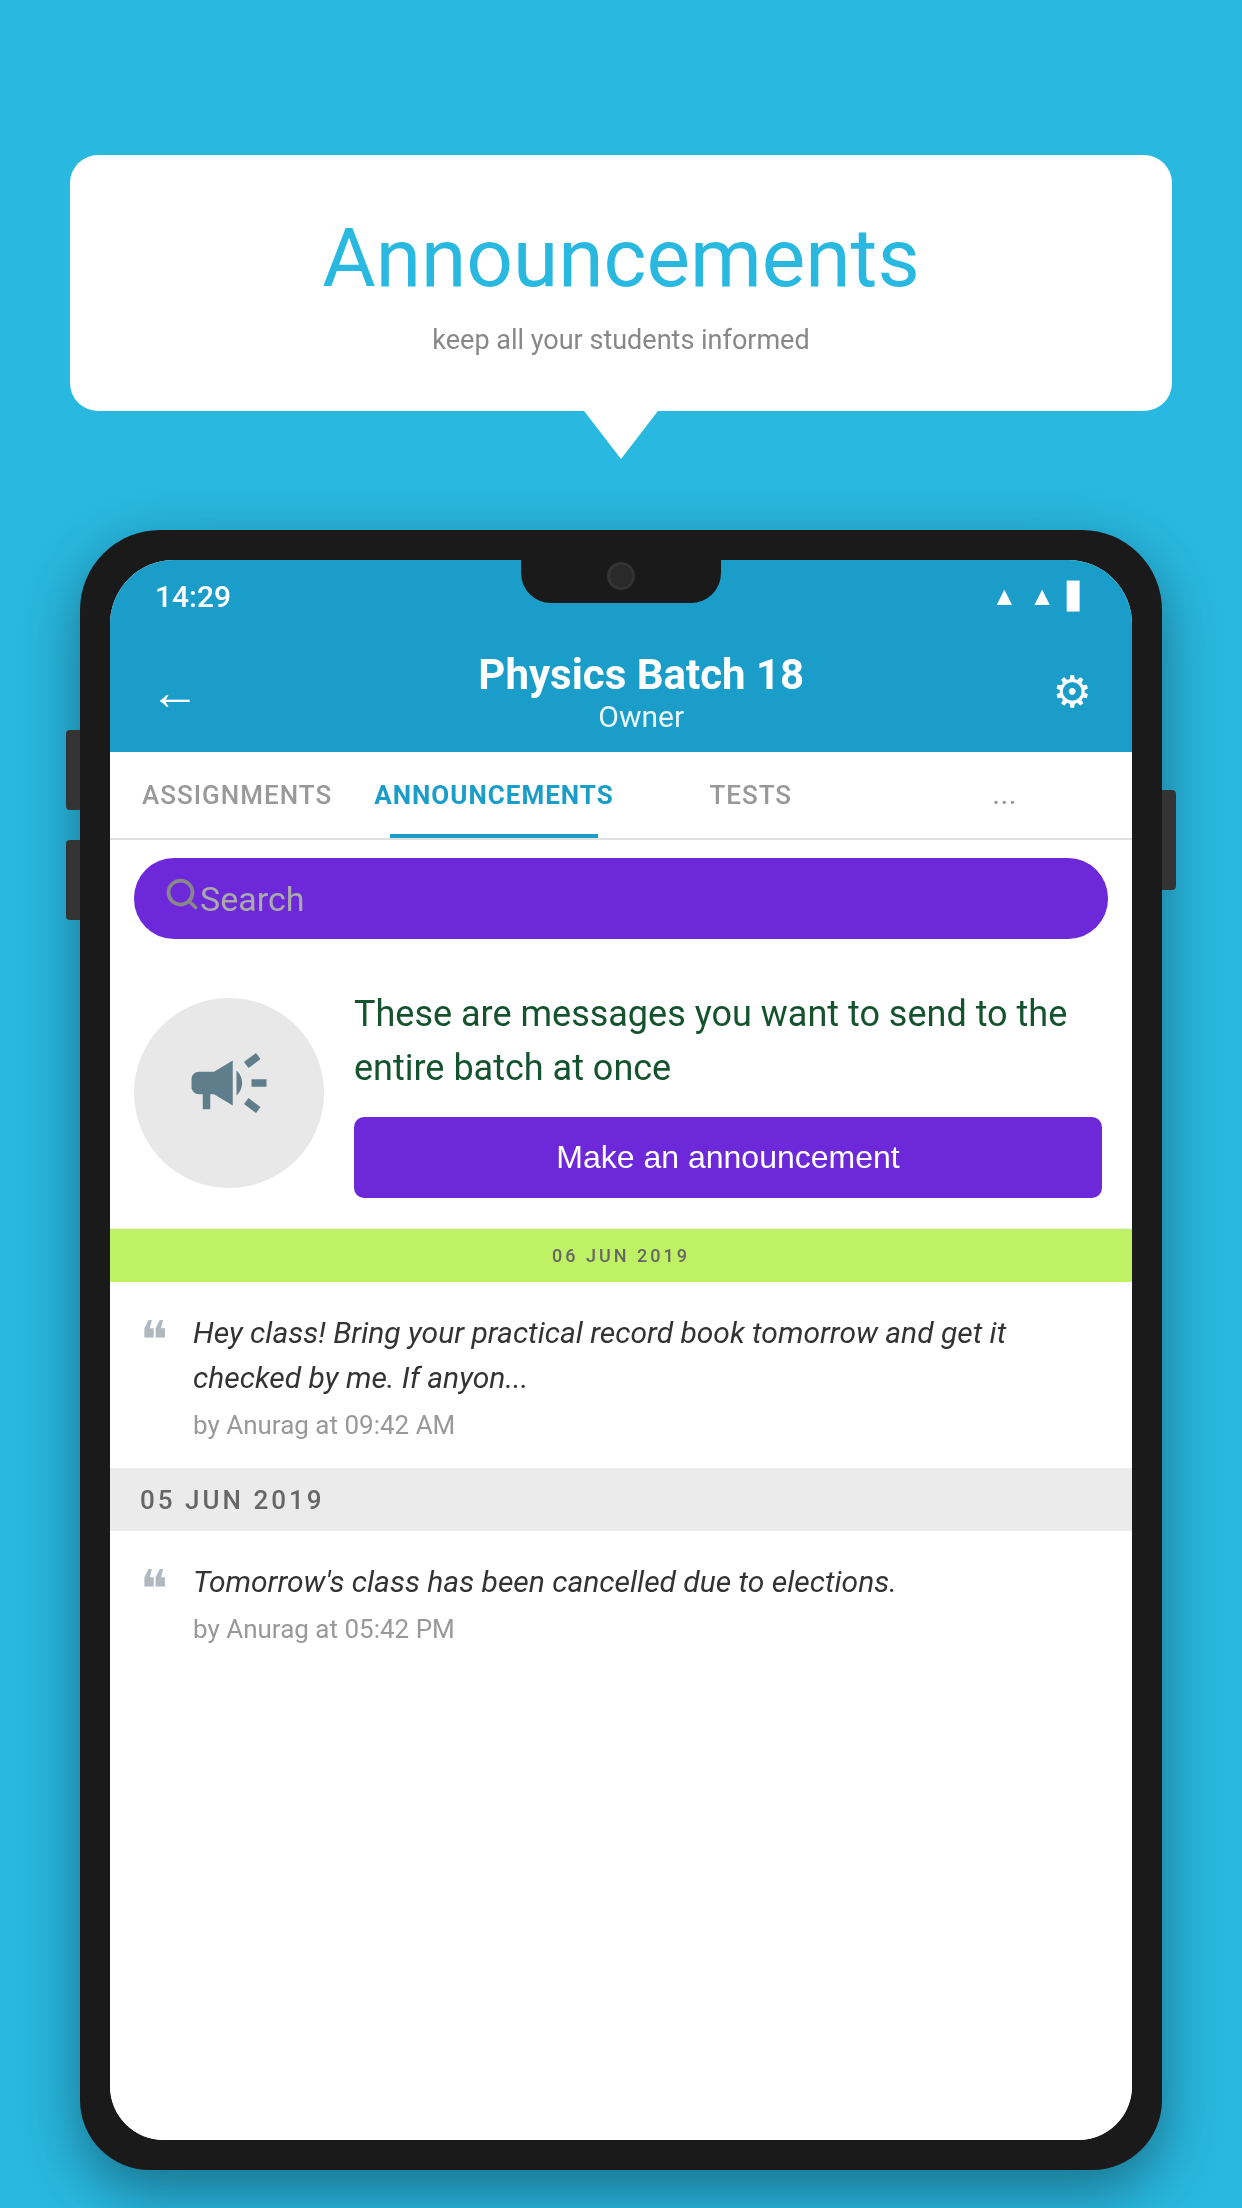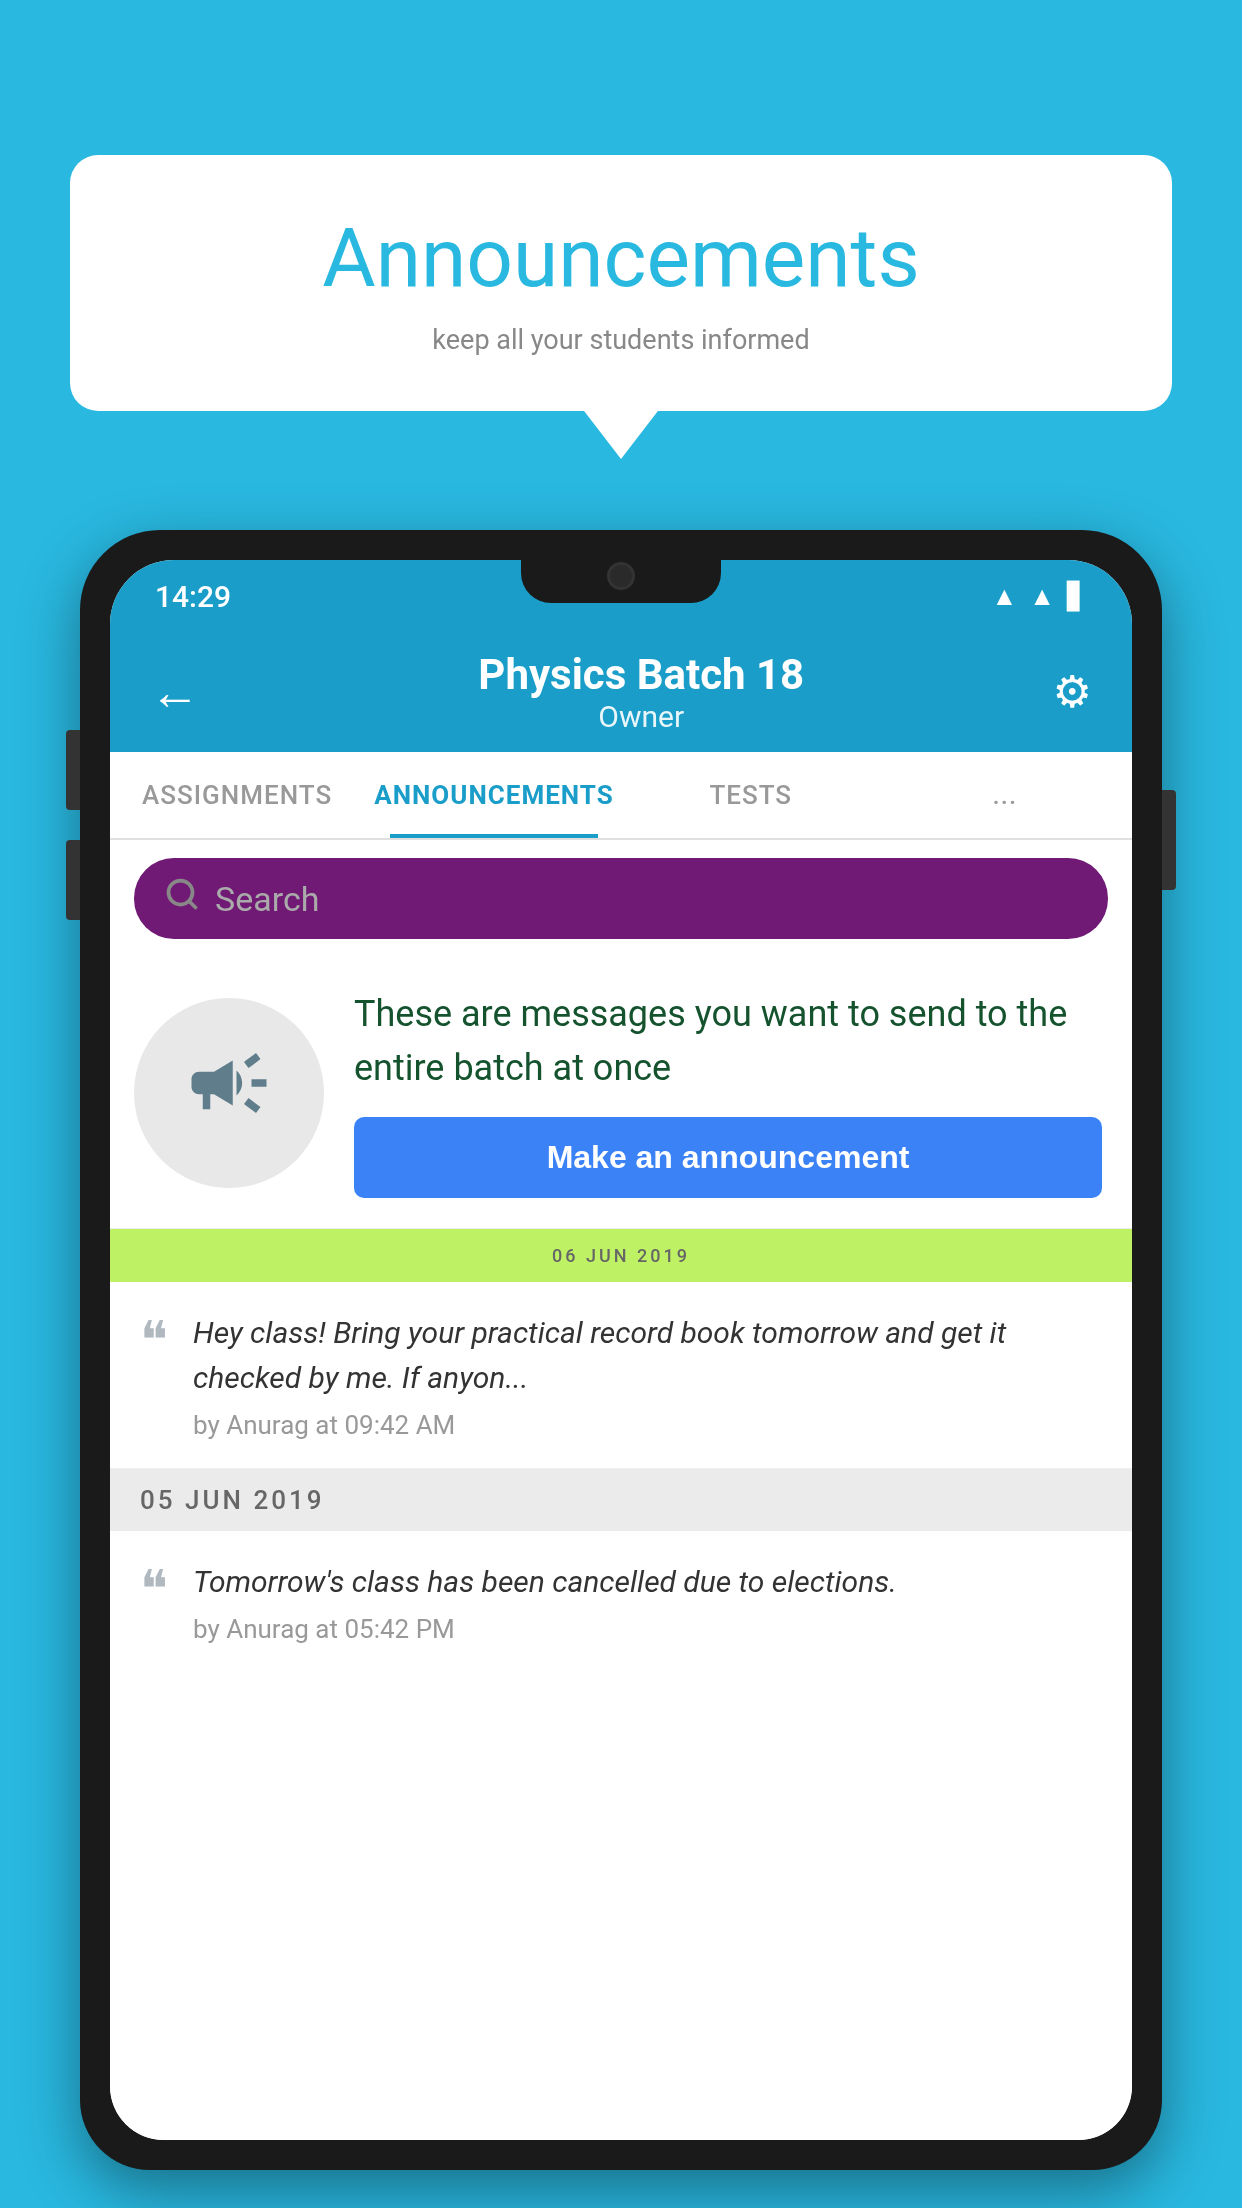--- a/index.html
+++ b/index.html
@@ -196,26 +196,25 @@
       background: #fff;
     }
 
     
     .search-bar {
       background: #fff;
       padding: 18px 24px;
       flex-shrink: 0;
     }
     .search-input-wrap {
-      background: #701a75;
+      background: #6d28d9;
       border-radius: 40px;
       display: flex;
       align-items: center;
       padding: 18px 30px;
-      gap: 15px;
     }
     .search-icon-svg {
       color: #888;
       font-size: 36px;
     }
     .search-placeholder {
       color: #aaa;
       font-size: 34px;
     }
 
@@ -248,27 +247,27 @@
       display: flex;
       flex-direction: column;
       gap: 22px;
     }
     .promo-text {
       color: #14532d;
       font-size: 36px;
       line-height: 1.5;
     }
     .make-announcement-btn {
-      background: #3b82f6;
+      background: #6d28d9;
       color: #fff;
       border: none;
       border-radius: 10px;
       padding: 22px 30px;
       font-size: 32px;
-      font-weight: 700;
+      font-weight: 400;
       cursor: pointer;
       text-align: center;
     }
 
     
     .date-separator {
       background: #bef264;
       padding: 16px 30px;
       font-size: 18px;
       color: #666;

